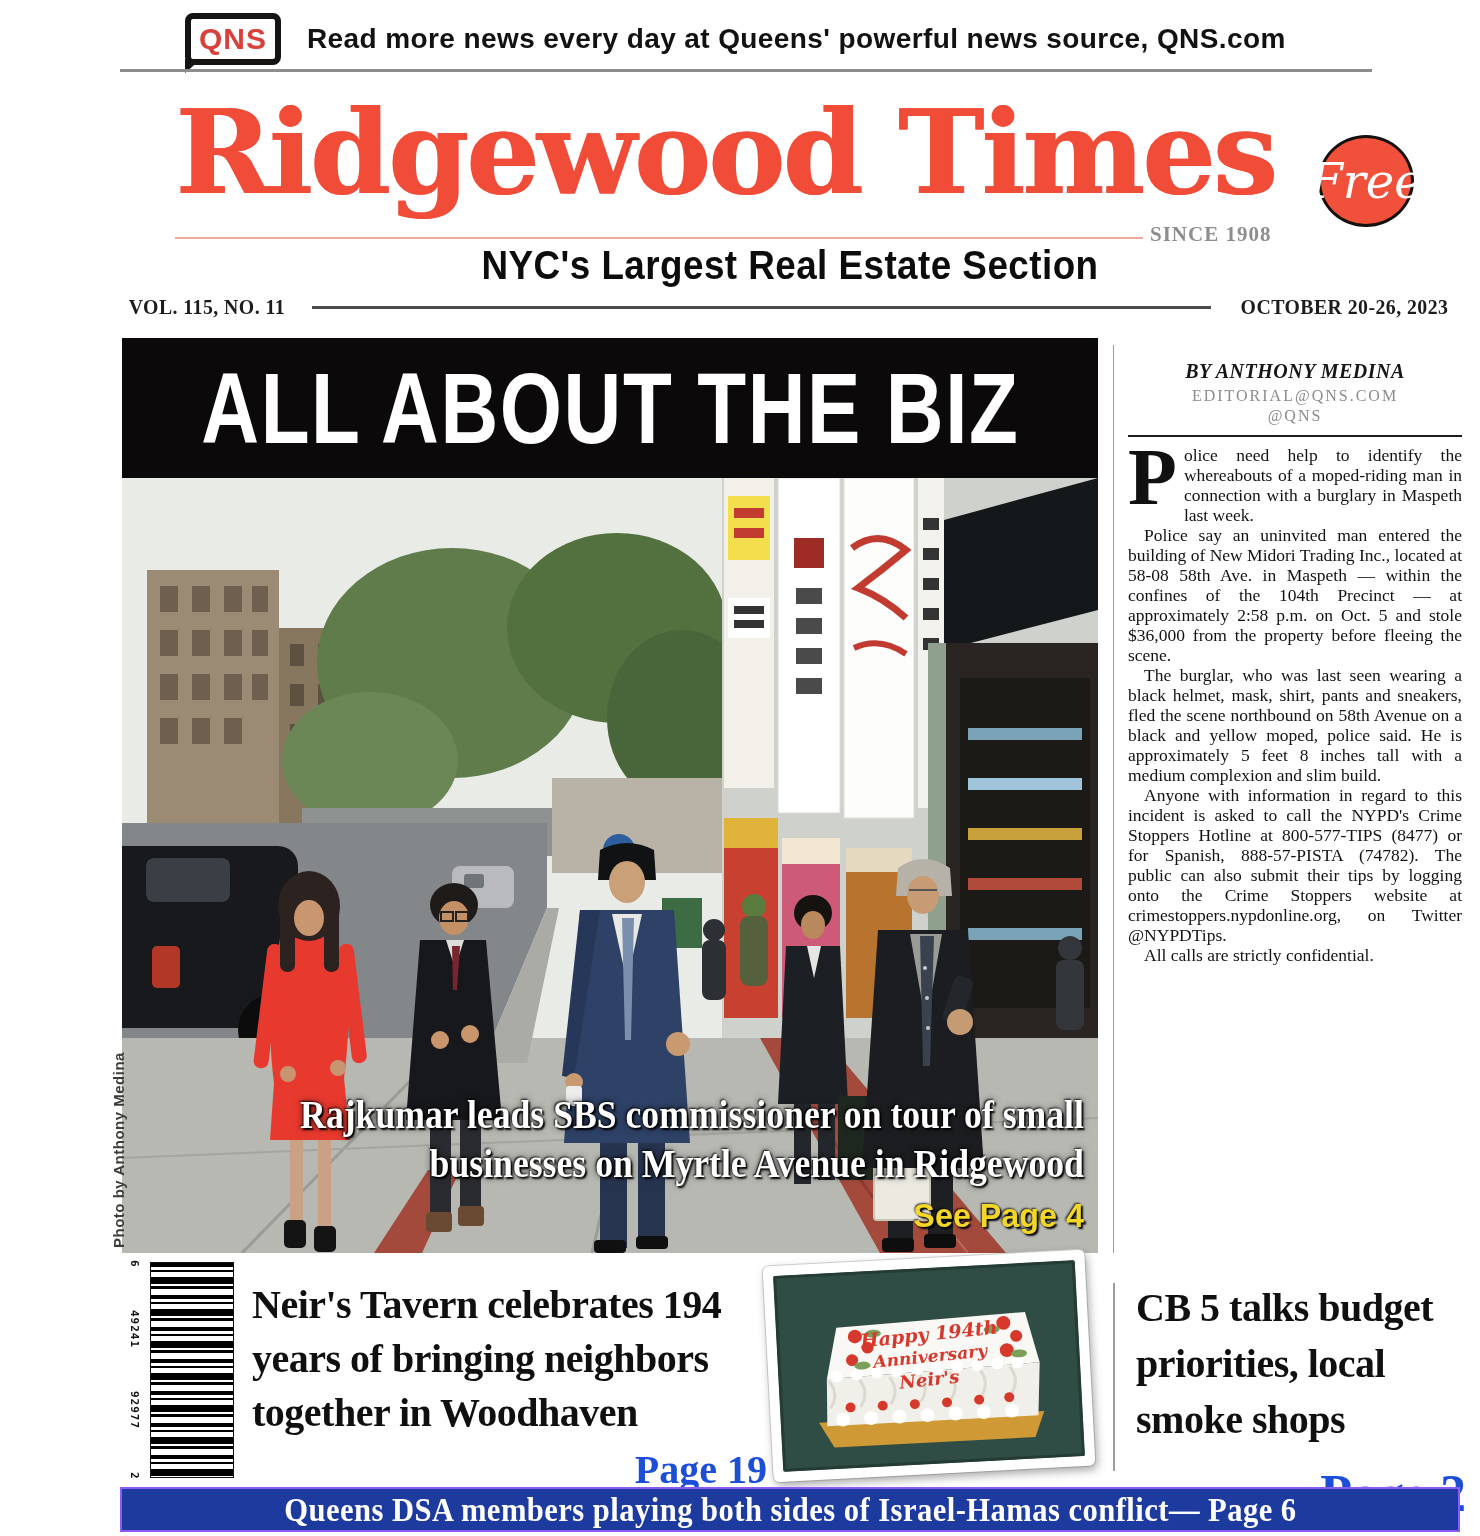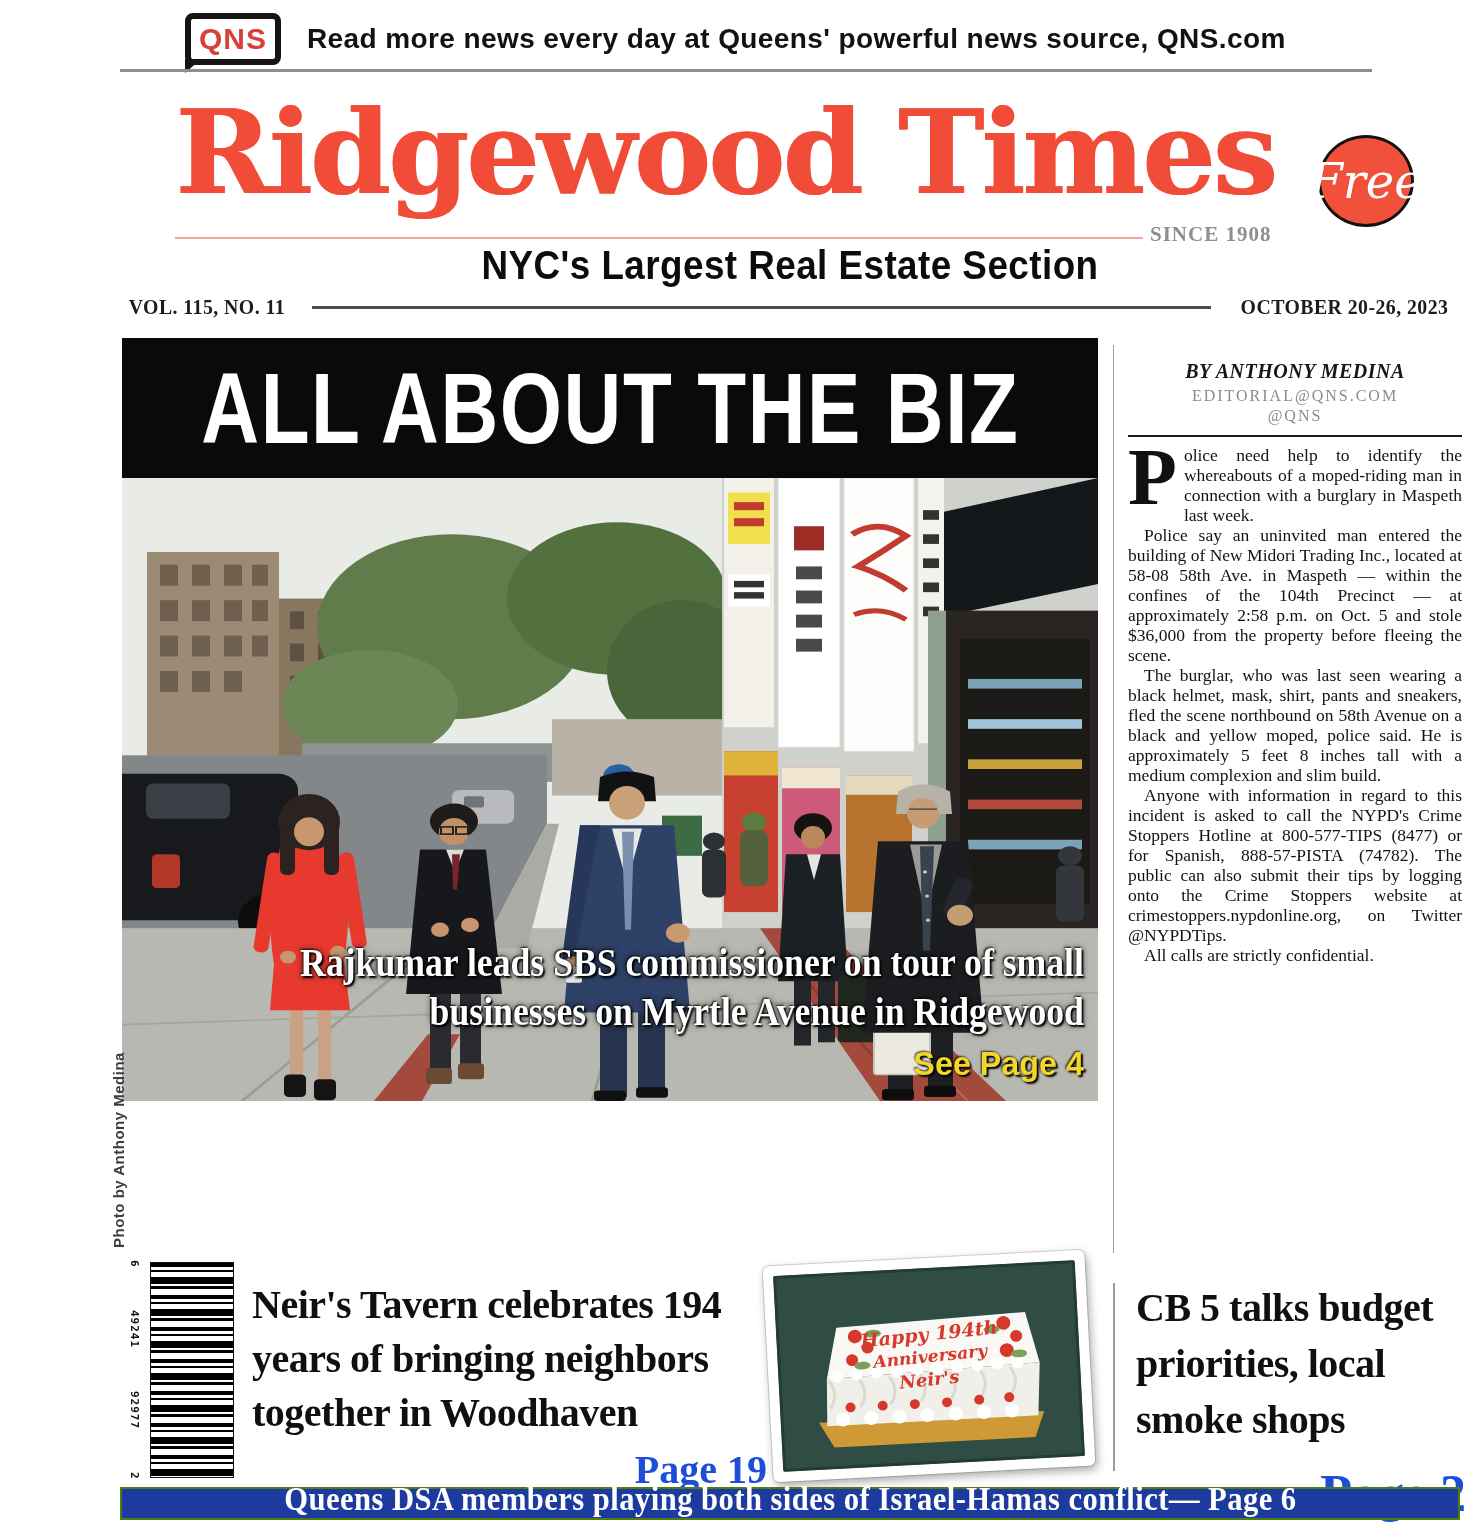--- a/index.html
+++ b/index.html
@@ -49,21 +49,21 @@
   .vol-row .txt { font-family:"Liberation Serif", serif; font-weight:700; font-size:22px; color:#1c1c1c; letter-spacing:0.5px; white-space:nowrap; transform:scaleX(0.9); }
   .vol-rule { flex:1; height:3px; background:#4c4c4c; }
 
   
   .left-col { position:absolute; left:122px; top:338px; width:976px; }
   .headline-box { height:140px; background:#0c090a; display:flex; align-items:center; justify-content:center; overflow:hidden; }
   .headline-box span {
     font-family:"Liberation Sans", sans-serif; font-weight:800; font-size:100px; color:#ffffff;
     white-space:nowrap; transform:scaleX(0.8); letter-spacing:2px;
   }
-  .photo { position:relative; width:976px; height:623px; overflow:hidden; background:#dfe1dc; }
+  .photo { position:relative; width:976px; height:775px; overflow:hidden; background:#dfe1dc; }
   .photo svg { display:block; width:100%; height:100%; }
   .photo-caption { position:absolute; right:14px; bottom:18px; text-align:right; }
   .cap-line {
     font-family:"Liberation Serif", serif; font-weight:700; font-size:41px; line-height:49px; color:#ffffff;
     transform:scaleX(0.87); transform-origin:right;
     text-shadow:2px 2px 2px #000, -1px -1px 2px rgba(0,0,0,.85), 0 0 8px rgba(0,0,0,.7);
     white-space:nowrap;
   }
   .see-page {
     margin-top:8px; font-family:"Liberation Sans", sans-serif; font-weight:800; font-size:34px; color:#f2d728;
@@ -116,22 +116,22 @@
 
   .cake-photo {
     position:absolute; left:768px; top:1258px; width:322px; height:216px;
     background:#ffffff; border-radius:6px; padding:10px;
     transform:rotate(-3deg); box-shadow:2px 4px 10px rgba(0,0,0,0.35), 0 0 0 1px #d9d9d9;
   }
   .cake-photo svg { display:block; width:100%; height:100%; border-radius:2px; }
 
   
   .bottom-banner {
-    position:absolute; left:120px; top:1487px; width:1340px; height:33px;
-    background:#1d3a9e; border:2px solid #4d7c0f; display:flex; align-items:flex-end; justify-content:center;
+    position:absolute; left:120px; top:1487px; width:1340px; height:45px;
+    background:#1d3a9e; border:2px solid #8b5cf6; display:flex; align-items:center; justify-content:center;
   }
   .bottom-banner span {
     font-family:"Liberation Serif", serif; font-weight:700; font-size:34px; color:#ffffff;
     transform:scaleX(0.9); white-space:nowrap; letter-spacing:0.5px;
   }
 </style>
 </head>
 <body>
 
 <div class="page">

